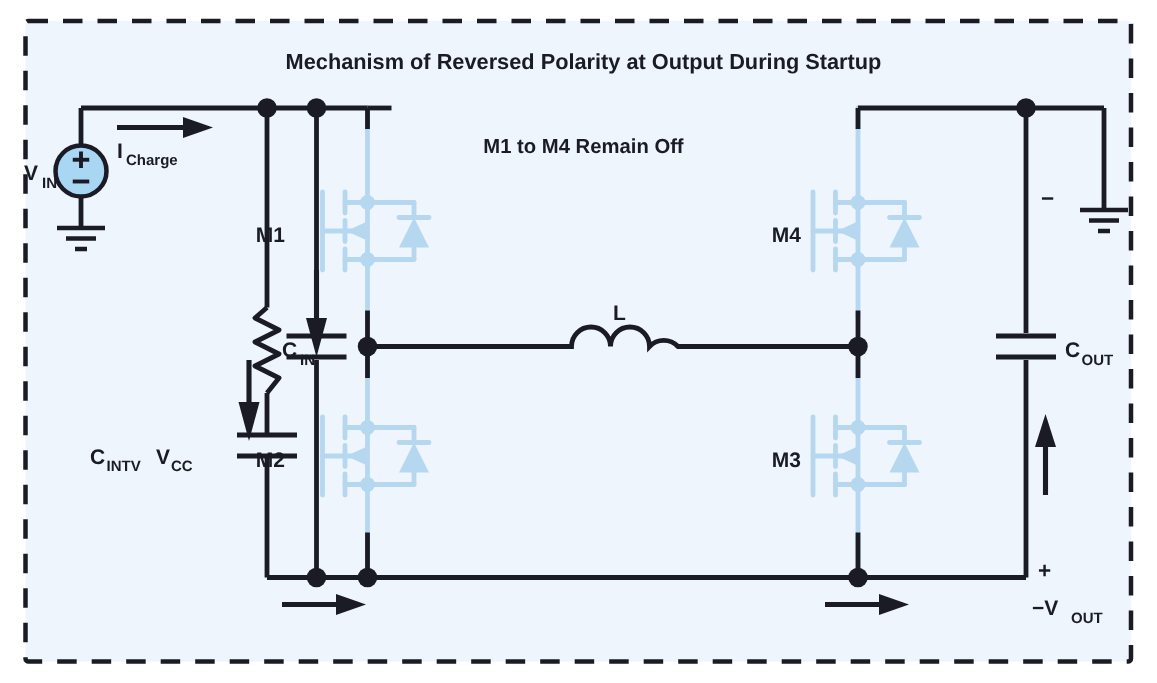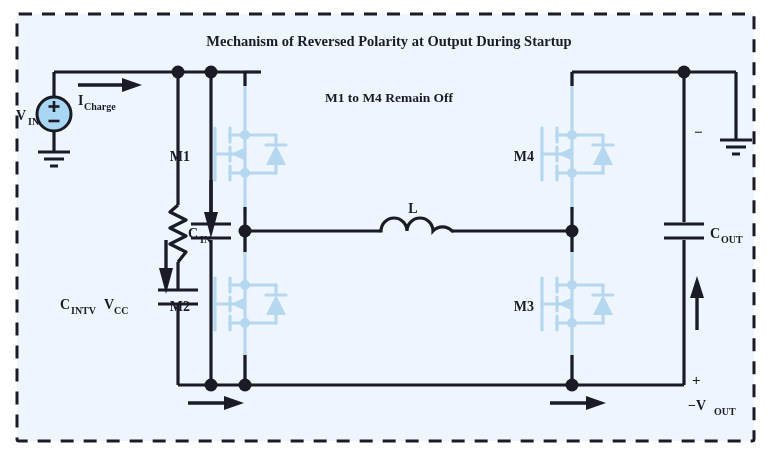--- a/index.html
+++ b/index.html
@@ -5,21 +5,21 @@
   html, body {
     margin: 0;
     padding: 0;
     background: #ffffff;
   }
   #root {
     position: relative;
     width: 771px;
     height: 455px;
     background: #ffffff;
-    font-family: Liberation Serif, serif;
+    font-family: Liberation Sans, sans-serif;
     overflow: hidden;
   }
   #board {
     position: absolute;
     left: 0; top: 0;
     width: 771px;
     height: 455px;
   }
   .ttl {
     font-weight: bold;

